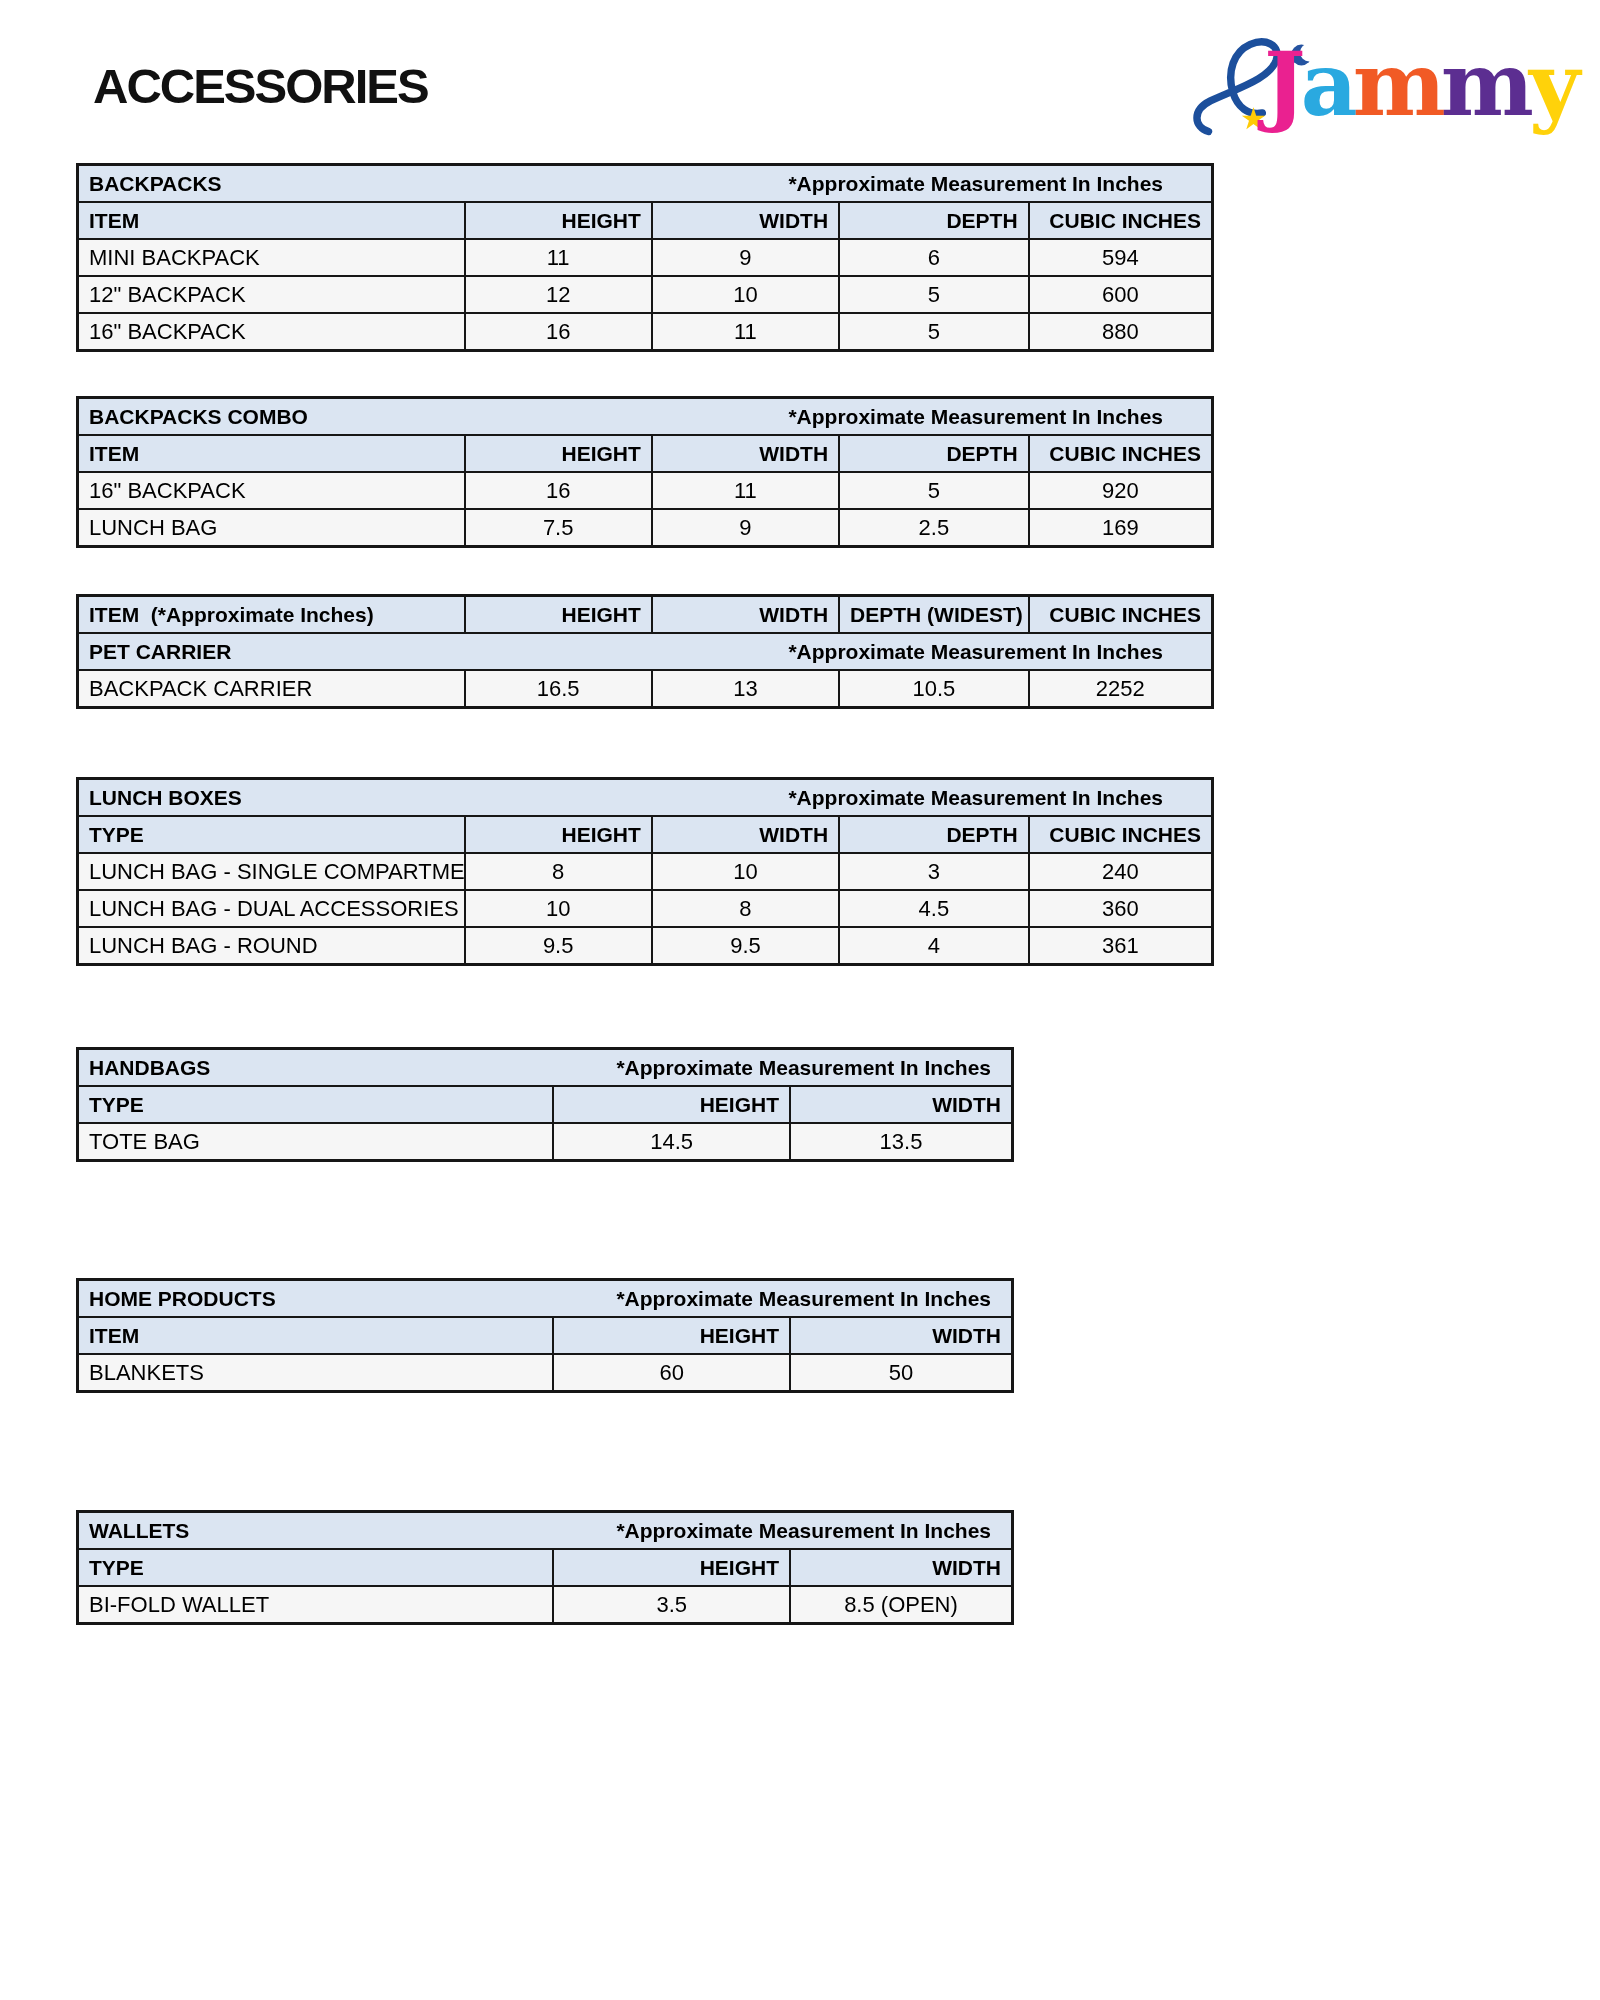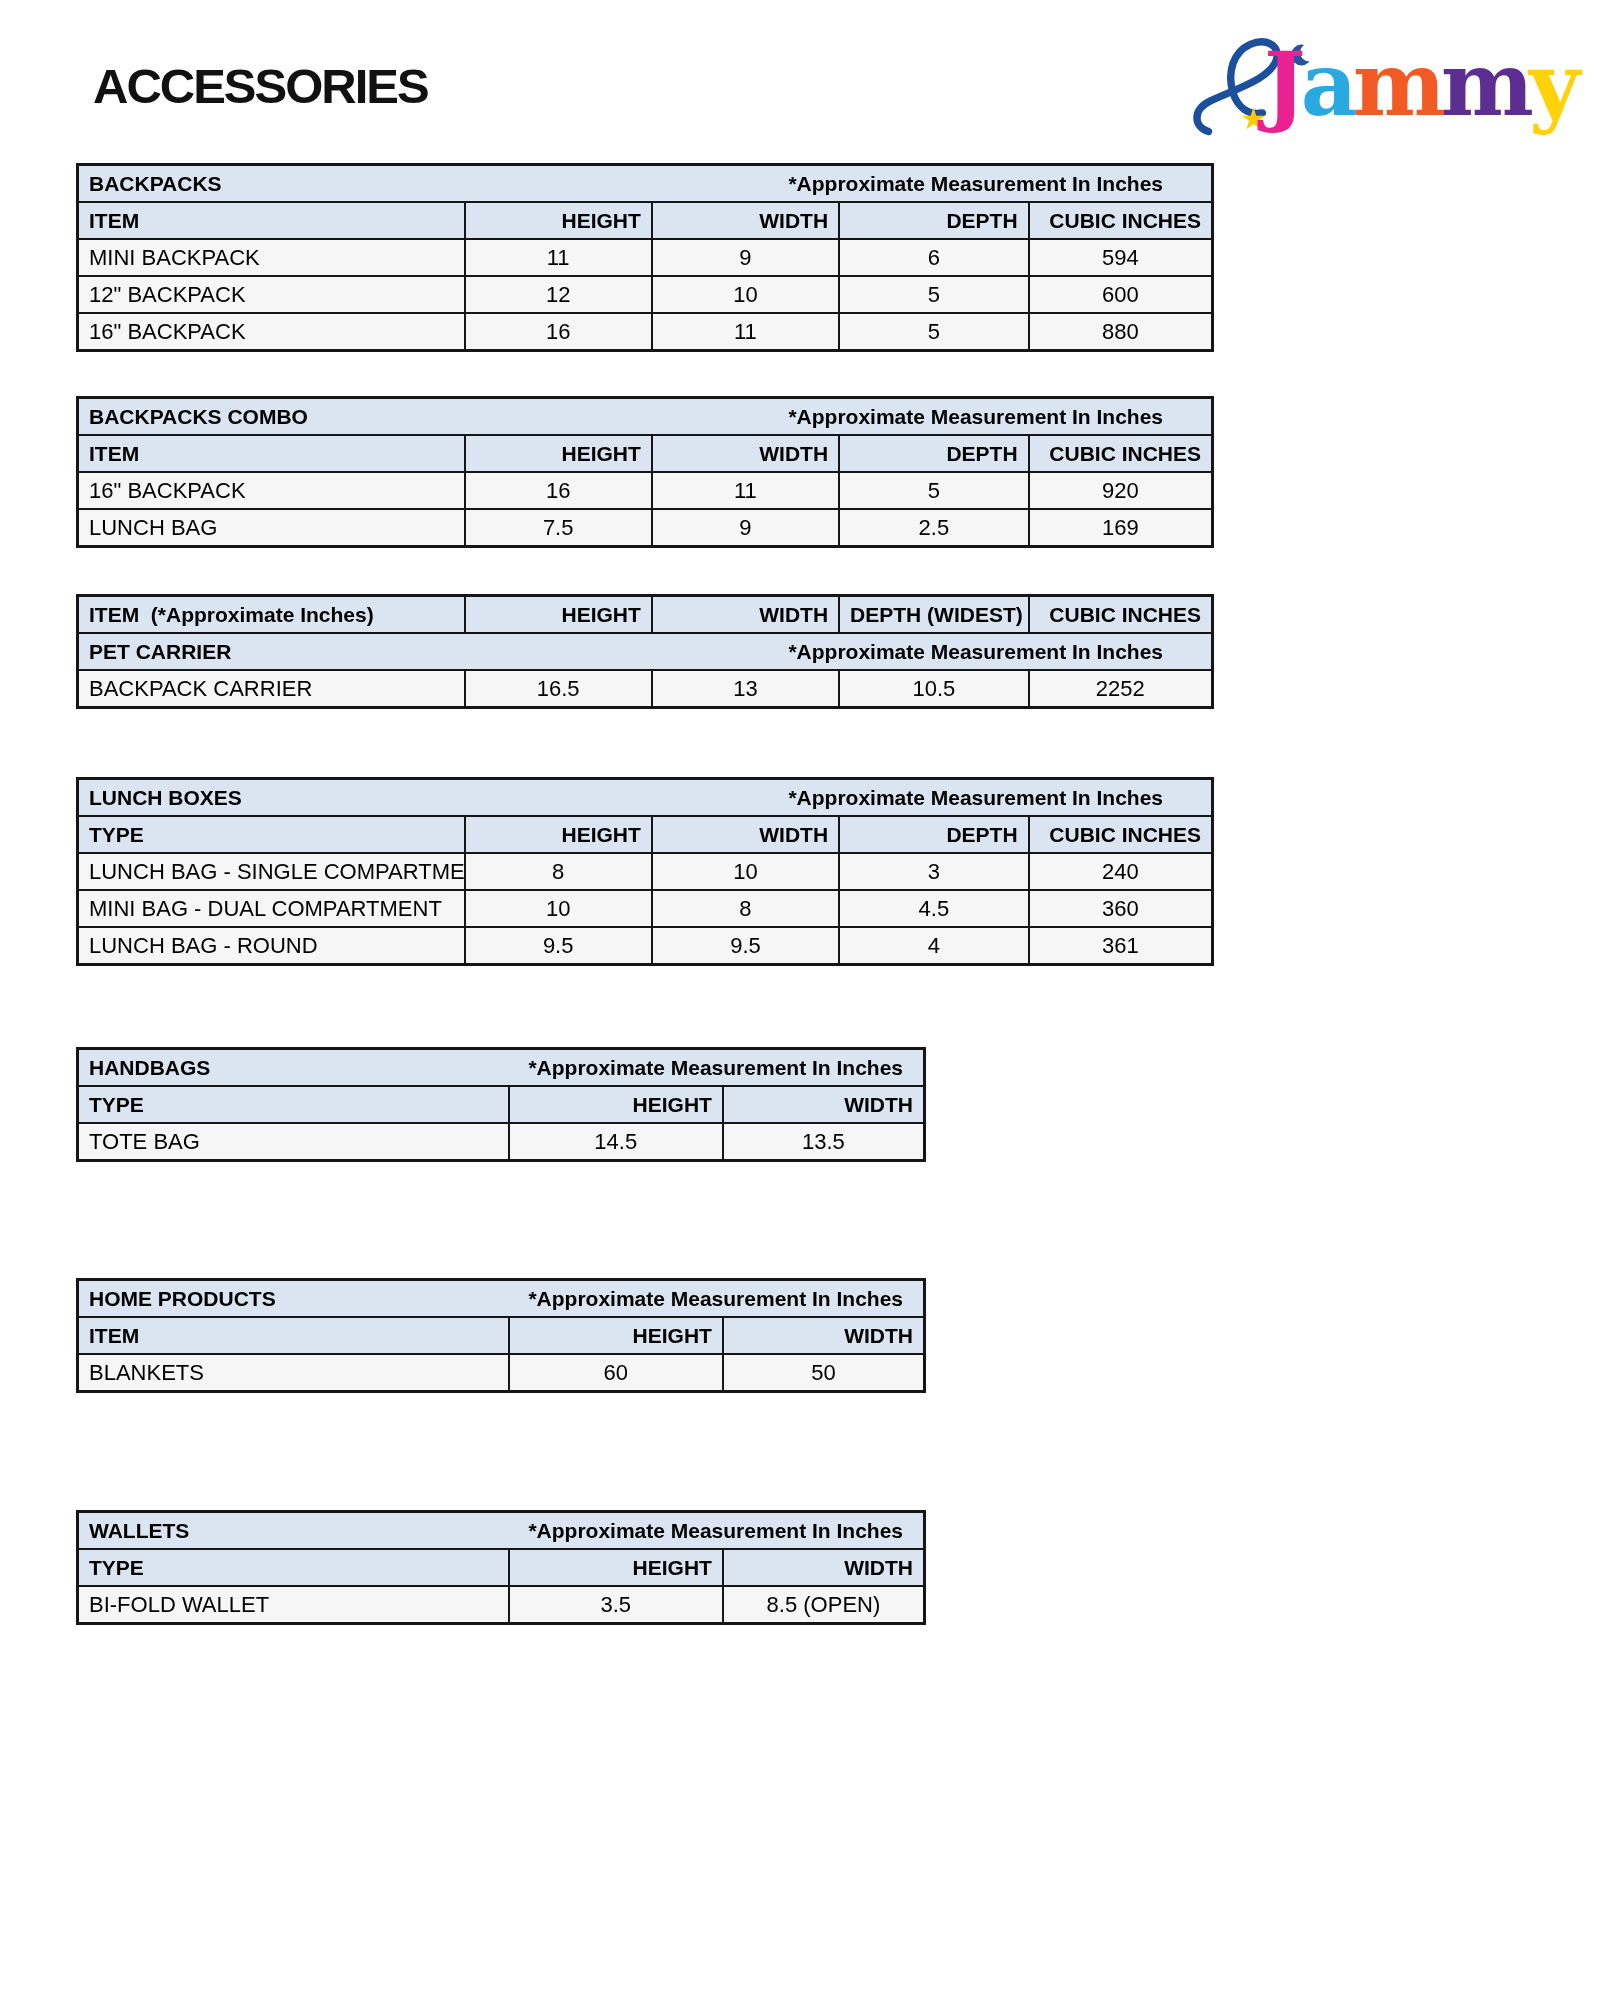--- a/index.html
+++ b/index.html
@@ -22,21 +22,21 @@
   }
   .logo-word{
     position:absolute;left:74px;top:2px;height:112px;
     font-family:"DejaVu Serif", serif;font-weight:bold;
     font-size:88px;line-height:112px;letter-spacing:-5px;white-space:nowrap;
   }
   
   .tblwrap{position:absolute;left:76px;}
   .t0{top:163px}.t1{top:396px}.t2{top:594px}.t3{top:777px}
   .t4{top:1047px}.t5{top:1278px}.t6{top:1510px}
-  .large{width:1138px}.small{width:850px}
+  .large{width:1138px}.small{width:938px}
   table{border-collapse:collapse;width:100%;table-layout:fixed;
         border:3px solid var(--border,#161616);}
   td,th{border:2px solid var(--border,#161616);height:35px;padding:0 10px;
         overflow:hidden;vertical-align:middle;}
   .title-cell{background:var(--header-bg,#dbe5f2);}
   .title-flex{display:flex;justify-content:space-between;align-items:center;}
   .tbl-title{font-size:21px;font-weight:bold;white-space:pre;}
   .tbl-note{font-size:21px;font-weight:bold;white-space:pre;}
   .large .tbl-note{padding-right:38px;}
   .small .tbl-note{padding-right:10px;}
@@ -217,21 +217,21 @@
             <th class="">CUBIC INCHES</th>
           </tr>
           <tr>
             <td class="item">LUNCH BAG - SINGLE COMPARTMENT</td>
             <td class="num">8</td>
             <td class="num">10</td>
             <td class="num">3</td>
             <td class="num">240</td>
           </tr>
           <tr>
-            <td class="item">MINI BAG - DUAL COMPARTMENT</td>
+            <td class="item">LUNCH BAG - DUAL ACCESSORIES</td>
             <td class="num">10</td>
             <td class="num">8</td>
             <td class="num">4.5</td>
             <td class="num">360</td>
           </tr>
           <tr>
             <td class="item">LUNCH BAG - ROUND</td>
             <td class="num">9.5</td>
             <td class="num">9.5</td>
             <td class="num">4</td>

